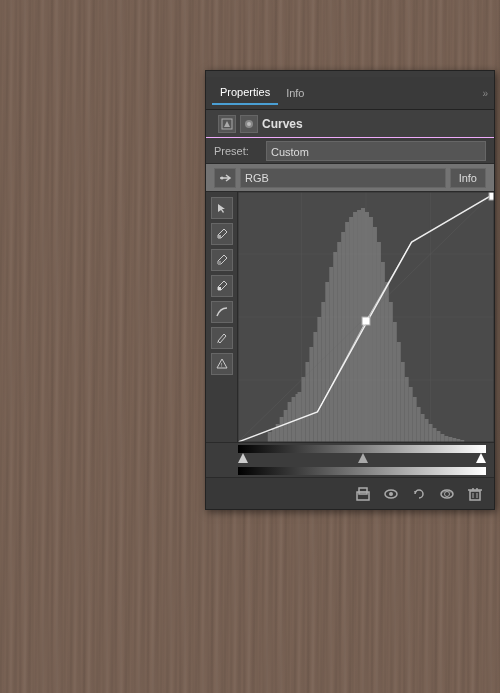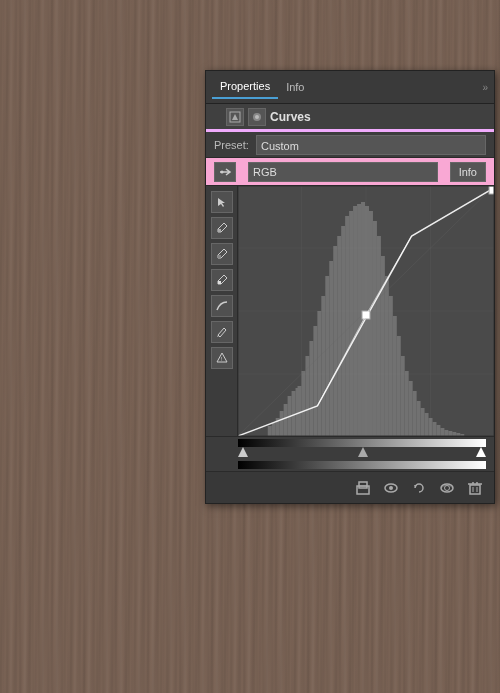--- a/index.html
+++ b/index.html
@@ -58,20 +58,21 @@
       box-shadow: 2px 2px 8px rgba(0,0,0,0.5);
     }
 
     .panel-tabs {
       display: flex;
       align-items: center;
       background: #3a3a3a;
       border-bottom: 1px solid #222;
       height: 24px;
       padding: 16px 6px;
+      margin-top: 6px;
     }
 
     .tab-item {
       color: #bbb;
       font-size: 11px;
       padding: 0 8px;
       height: 24px;
       display: flex;
       align-items: center;
       cursor: pointer;
@@ -84,22 +85,22 @@
 
     .tab-expand {
       margin-left: auto;
       color: #888;
       font-size: 10px;
     }
 
     .panel-header {
       display: flex;
       align-items: center;
-      padding: 5px 20px;
-      border-bottom: 3px solid #f0abfc;
+      padding: 5px 12px;
+      border-bottom: 1px solid #f0abfc;
       height: 28px;
       background: #404040;
     }
 
     .header-icon {
       width: 18px;
       height: 18px;
       background: #555;
       border: 1px solid #666;
       margin-right: 4px;
@@ -119,44 +120,44 @@
       align-items: center;
       padding: 4px 8px;
       background: #3c3c3c;
       border-bottom: 1px solid #2a2a2a;
       height: 26px;
     }
 
     .preset-label {
       color: #bbb;
       font-size: 11px;
-      margin-right: 4px;
+      margin-right: 14px;
       min-width: 38px;
     }
 
     .preset-select {
       flex: 1;
       background: #555;
       border: 1px solid #666;
       color: #ddd;
       font-size: 11px;
       height: 20px;
       padding: 4px 4px;
       -webkit-appearance: none;
       cursor: pointer;
     }
 
     .controls-row {
       display: flex;
       align-items: flex-start;
       padding: 4px 8px;
-      background: #f9a8d4;
+      background: #737373;
       border-bottom: 1px solid #2a2a2a;
       height: 28px;
-      gap: 12px;
+      gap: 4px;
     }
 
     .arrow-icon {
       width: 22px;
       height: 20px;
       background: #555;
       border: 1px solid #666;
       display: flex; align-items: center; justify-content: center;
       color: #ccc;
       font-size: 12px;

